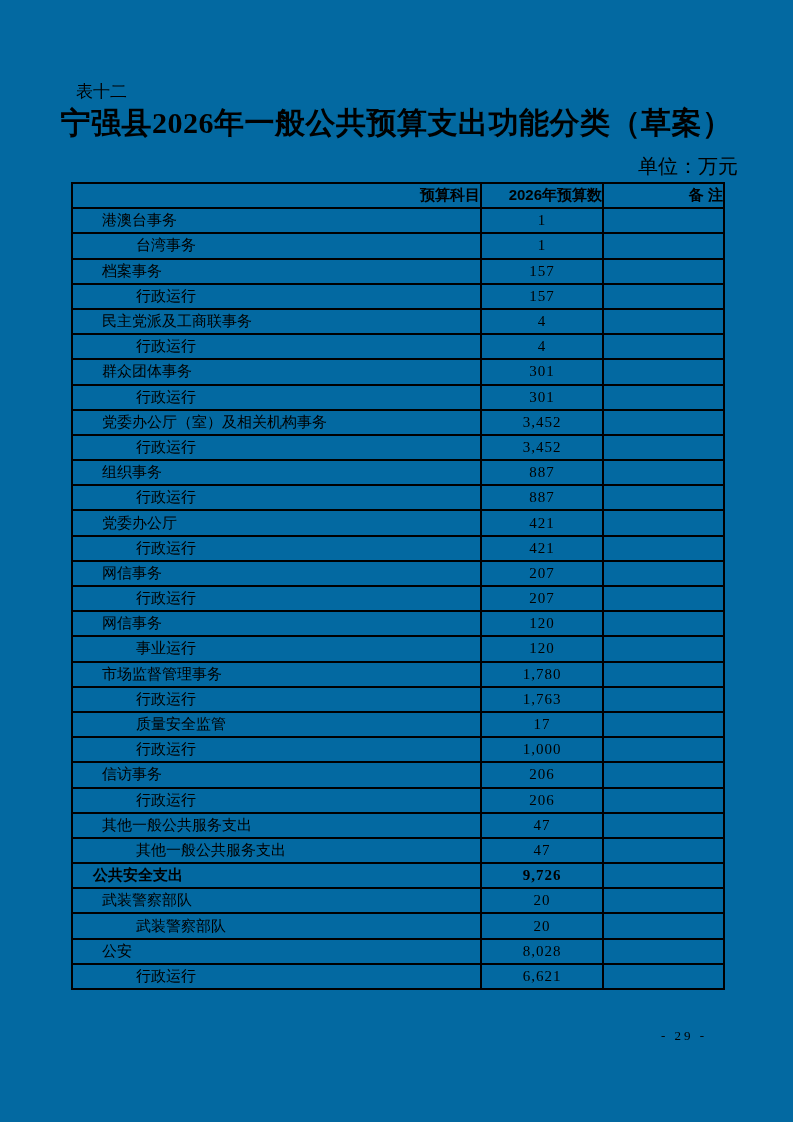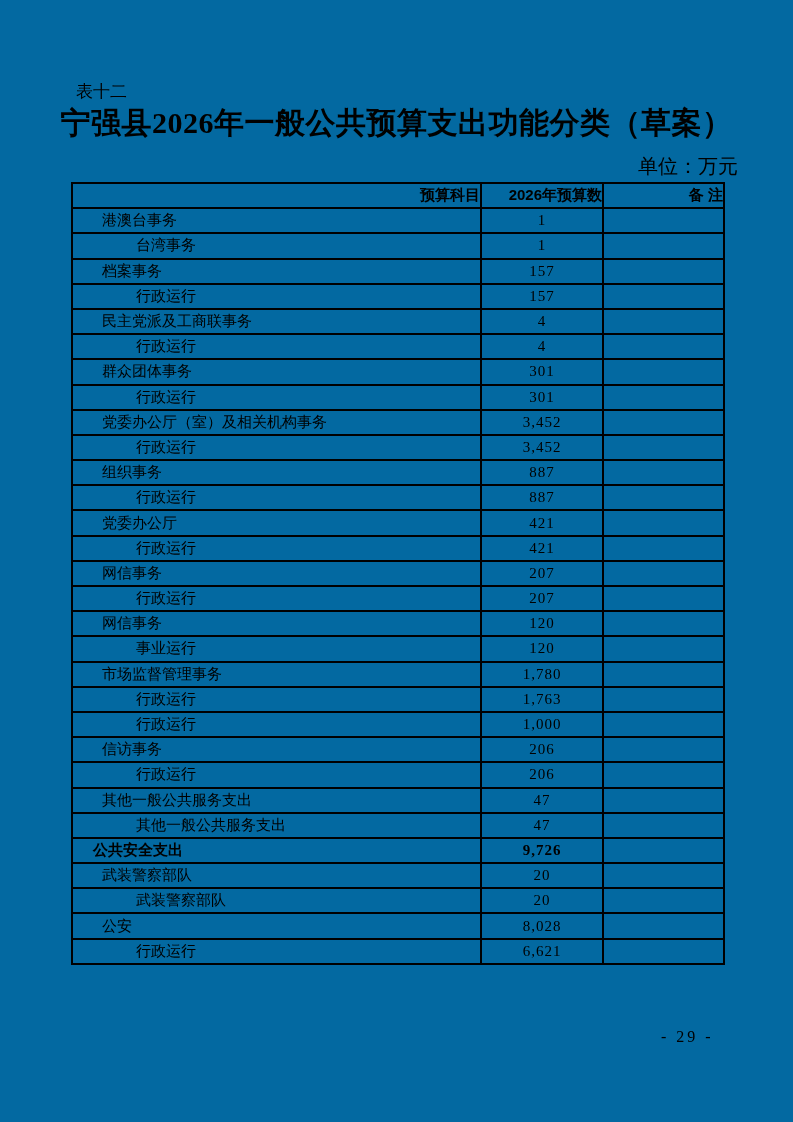--- a/index.html
+++ b/index.html
@@ -67,21 +67,21 @@
   .budget-table td.level-2 { padding-left: 63px; }
   .budget-table td.amount { text-align: center; letter-spacing: 1px; }
   .budget-table tr.bold-row td { font-weight: bold; }
   .budget-table tr.bold-row td.subject {
     font-family: "Liberation Sans", "DejaVu Sans", sans-serif;
   }
   .page-number {
     position: absolute;
     top: 1028px;
     left: 661px;
-    font-size: 16px;
+    font-size: 13px;
     letter-spacing: 3px;
     white-space: nowrap;
   }
 </style>
 </head>
 <body>
 
 <div class="page">
 
   <div class="table-label">表十二</div>
@@ -198,20 +198,25 @@
           <td class="subject level-1">市场监督管理事务</td>
           <td class="amount">1,780</td>
           <td class="note"></td>
         </tr>
         <tr>
           <td class="subject level-2">行政运行</td>
           <td class="amount">1,763</td>
           <td class="note"></td>
         </tr>
         <tr>
+          <td class="subject level-2">质量安全监管</td>
+          <td class="amount">17</td>
+          <td class="note"></td>
+        </tr>
+        <tr>
           <td class="subject level-2">行政运行</td>
           <td class="amount">1,000</td>
           <td class="note"></td>
         </tr>
         <tr>
           <td class="subject level-1">信访事务</td>
           <td class="amount">206</td>
           <td class="note"></td>
         </tr>
         <tr>

